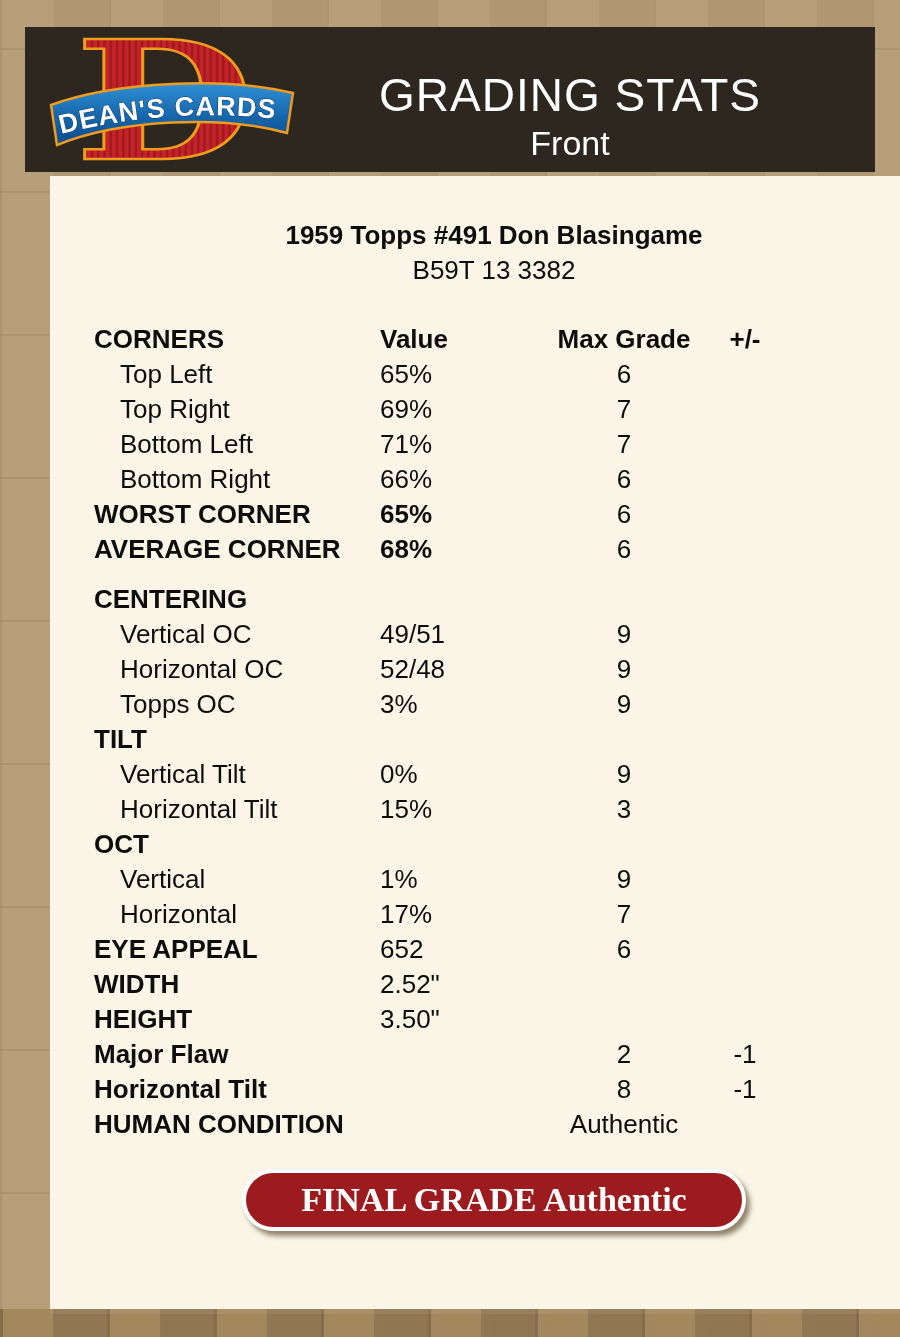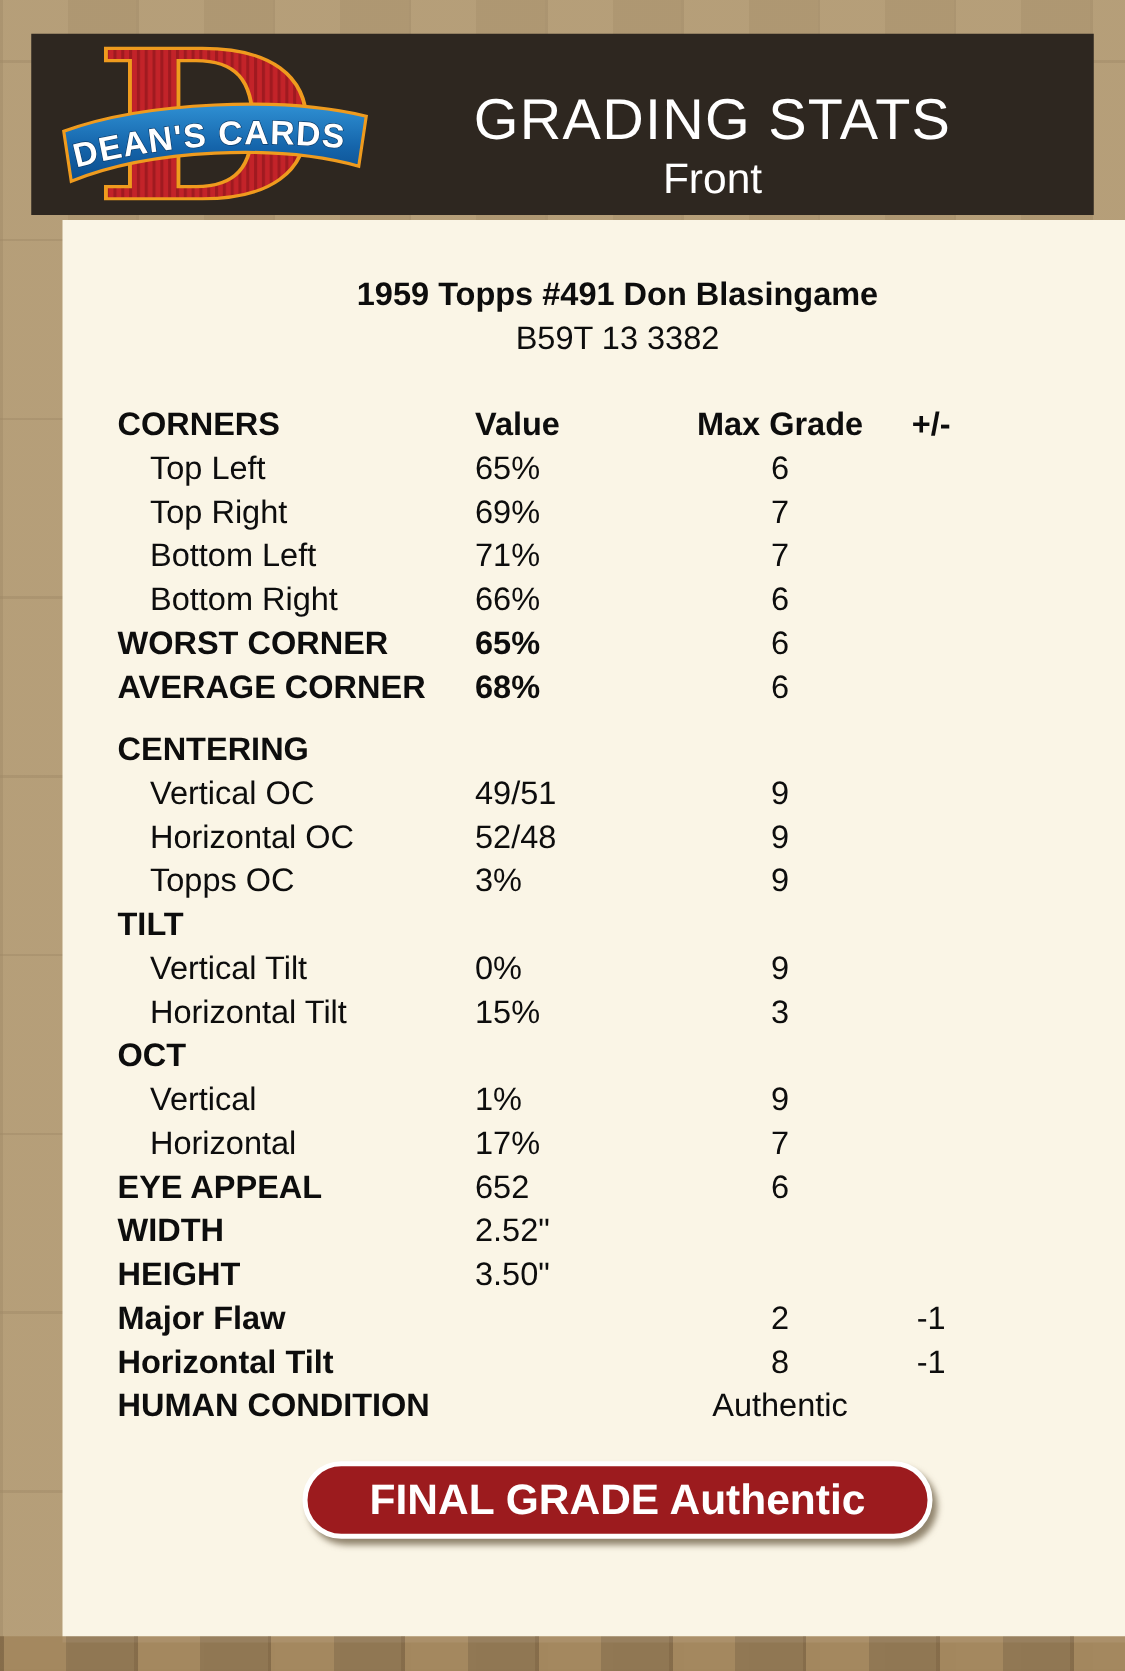--- a/index.html
+++ b/index.html
@@ -45,21 +45,21 @@
   .c-label{flex:0 0 330px;box-sizing:border-box;padding-left:44px;white-space:nowrap;}
   .c-label.indent{padding-left:70px;}
   .c-value{flex:0 0 135px;white-space:nowrap;}
   .c-gap{flex:0 0 40px;}
   .c-grade{flex:0 0 138px;text-align:center;white-space:nowrap;}
   .c-pm{flex:0 0 104px;text-align:center;white-space:nowrap;}
   .b{font-weight:bold;}
   .final-grade-button{
     display:block;margin:27px auto 0 auto;width:504px;height:62px;
     box-sizing:border-box;border:4px solid #ffffff;border-radius:32px;
-    background:#9c1b1e;color:#ffffff;font-family:Liberation Sans, sans-serif;
+    background:#9c1b1e;color:#ffffff;font-family:Liberation Serif, serif;
     font-size:34px;font-weight:bold;text-align:center;
     box-shadow:4px 5px 5px rgba(110,95,70,0.75);
     cursor:pointer;
   }
 </style>
 </head>
 <body>
 
 <div class="header-bar">
   <div class="logo">

